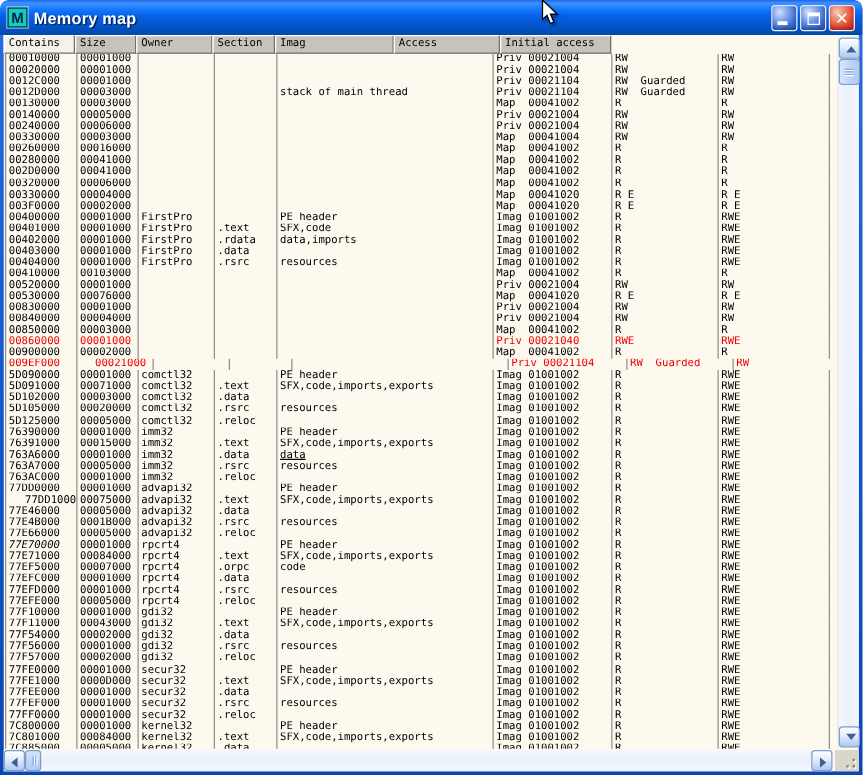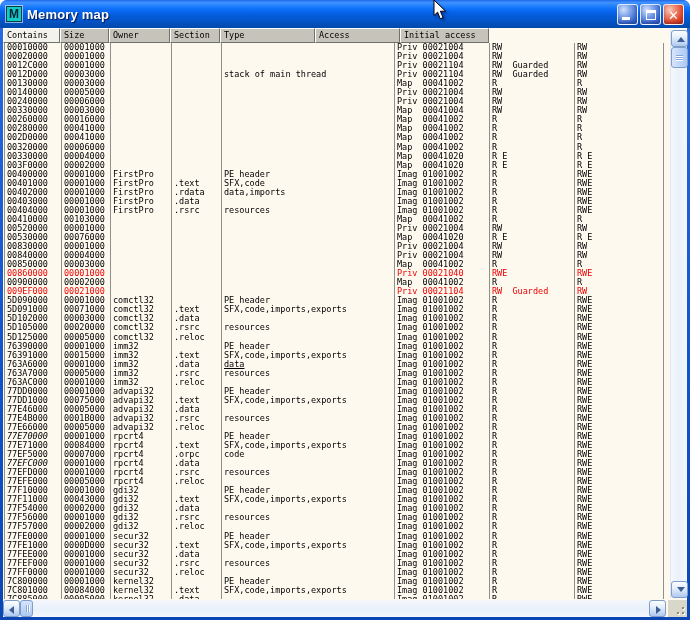--- a/index.html
+++ b/index.html
@@ -139,21 +139,21 @@
       </div>
     </div>
   </div>
 
   <div id="client">
     <div id="header-row">
         <div class="hcell active" style="width: 57px;">Contains</div>
         <div class="hcell" style="width: 49px;">Size</div>
         <div class="hcell" style="width: 61px;">Owner</div>
         <div class="hcell" style="width: 50px;">Section</div>
-        <div class="hcell" style="width: 95px;">Type</div>
+        <div class="hcell" style="width: 95px;">Imag</div>
         <div class="hcell" style="width: 85px;">Access</div>
         <div class="hcell" style="width: 89px;">Initial access</div>
       </div>
     <div id="table-body">
         <div class="trow">
           <span class="tcell" style="width: 57px;">00010000</span>
           <span class="tcell" style="width: 49px;">00001000</span>
           <span class="tcell" style="width: 61px;"></span>
           <span class="tcell" style="width: 50px;"></span>
           <span class="tcell" style="width: 173px;"></span>
@@ -416,21 +416,21 @@
           <span class="tcell" style="width: 49px;">00002000</span>
           <span class="tcell" style="width: 61px;"></span>
           <span class="tcell" style="width: 50px;"></span>
           <span class="tcell" style="width: 173px;"></span>
           <span class="tcell" style="width: 95px;">Map  00041002</span>
           <span class="tcell" style="width: 85px;">R</span>
           <span class="tcell" style="width: 89px;">R</span>
         </div>
         <div class="trow hl">
           <span class="tcell" style="width: 57px;">009EF000</span>
-          <span class="tcell" style="width: 49px;">00021000</span>
+          <span class="tcell" style="width: 49px; margin-left: 12px;">00021000</span>
           <span class="tcell" style="width: 61px;"></span>
           <span class="tcell" style="width: 50px;"></span>
           <span class="tcell" style="width: 173px;"></span>
           <span class="tcell" style="width: 95px;">Priv 00021104</span>
           <span class="tcell" style="width: 85px;">RW  Guarded</span>
           <span class="tcell" style="width: 89px;">RW</span>
         </div>
         <div class="trow">
           <span class="tcell" style="width: 57px;">5D090000</span>
           <span class="tcell" style="width: 49px;">00001000</span>
@@ -535,21 +535,21 @@
           <span class="tcell" style="width: 57px;">77DD0000</span>
           <span class="tcell" style="width: 49px;">00001000</span>
           <span class="tcell" style="width: 61px;">advapi32</span>
           <span class="tcell" style="width: 50px;"></span>
           <span class="tcell" style="width: 173px;">PE header</span>
           <span class="tcell" style="width: 95px;">Imag 01001002</span>
           <span class="tcell" style="width: 85px;">R</span>
           <span class="tcell" style="width: 89px;">RWE</span>
         </div>
         <div class="trow">
-          <span class="tcell" style="width: 57px;">77DD1000</span>
+          <span class="tcell" style="width: 57px; text-align: right;">77DD1000</span>
           <span class="tcell" style="width: 49px;">00075000</span>
           <span class="tcell" style="width: 61px;">advapi32</span>
           <span class="tcell" style="width: 50px;">.text</span>
           <span class="tcell" style="width: 173px;">SFX,code,imports,exports</span>
           <span class="tcell" style="width: 95px;">Imag 01001002</span>
           <span class="tcell" style="width: 85px;">R</span>
           <span class="tcell" style="width: 89px;">RWE</span>
         </div>
         <div class="trow">
           <span class="tcell" style="width: 57px;">77E46000</span>
@@ -605,21 +605,21 @@
           <span class="tcell" style="width: 57px;">77EF5000</span>
           <span class="tcell" style="width: 49px;">00007000</span>
           <span class="tcell" style="width: 61px;">rpcrt4</span>
           <span class="tcell" style="width: 50px;">.orpc</span>
           <span class="tcell" style="width: 173px;">code</span>
           <span class="tcell" style="width: 95px;">Imag 01001002</span>
           <span class="tcell" style="width: 85px;">R</span>
           <span class="tcell" style="width: 89px;">RWE</span>
         </div>
         <div class="trow">
-          <span class="tcell" style="width: 57px; font-style: italic;">77EFC000</span>
+          <span class="tcell" style="width: 57px;">77EFC000</span>
           <span class="tcell" style="width: 49px;">00001000</span>
           <span class="tcell" style="width: 61px;">rpcrt4</span>
           <span class="tcell" style="width: 50px;">.data</span>
           <span class="tcell" style="width: 173px;"></span>
           <span class="tcell" style="width: 95px;">Imag 01001002</span>
           <span class="tcell" style="width: 85px;">R</span>
           <span class="tcell" style="width: 89px;">RWE</span>
         </div>
         <div class="trow">
           <span class="tcell" style="width: 57px;">77EFD000</span>

